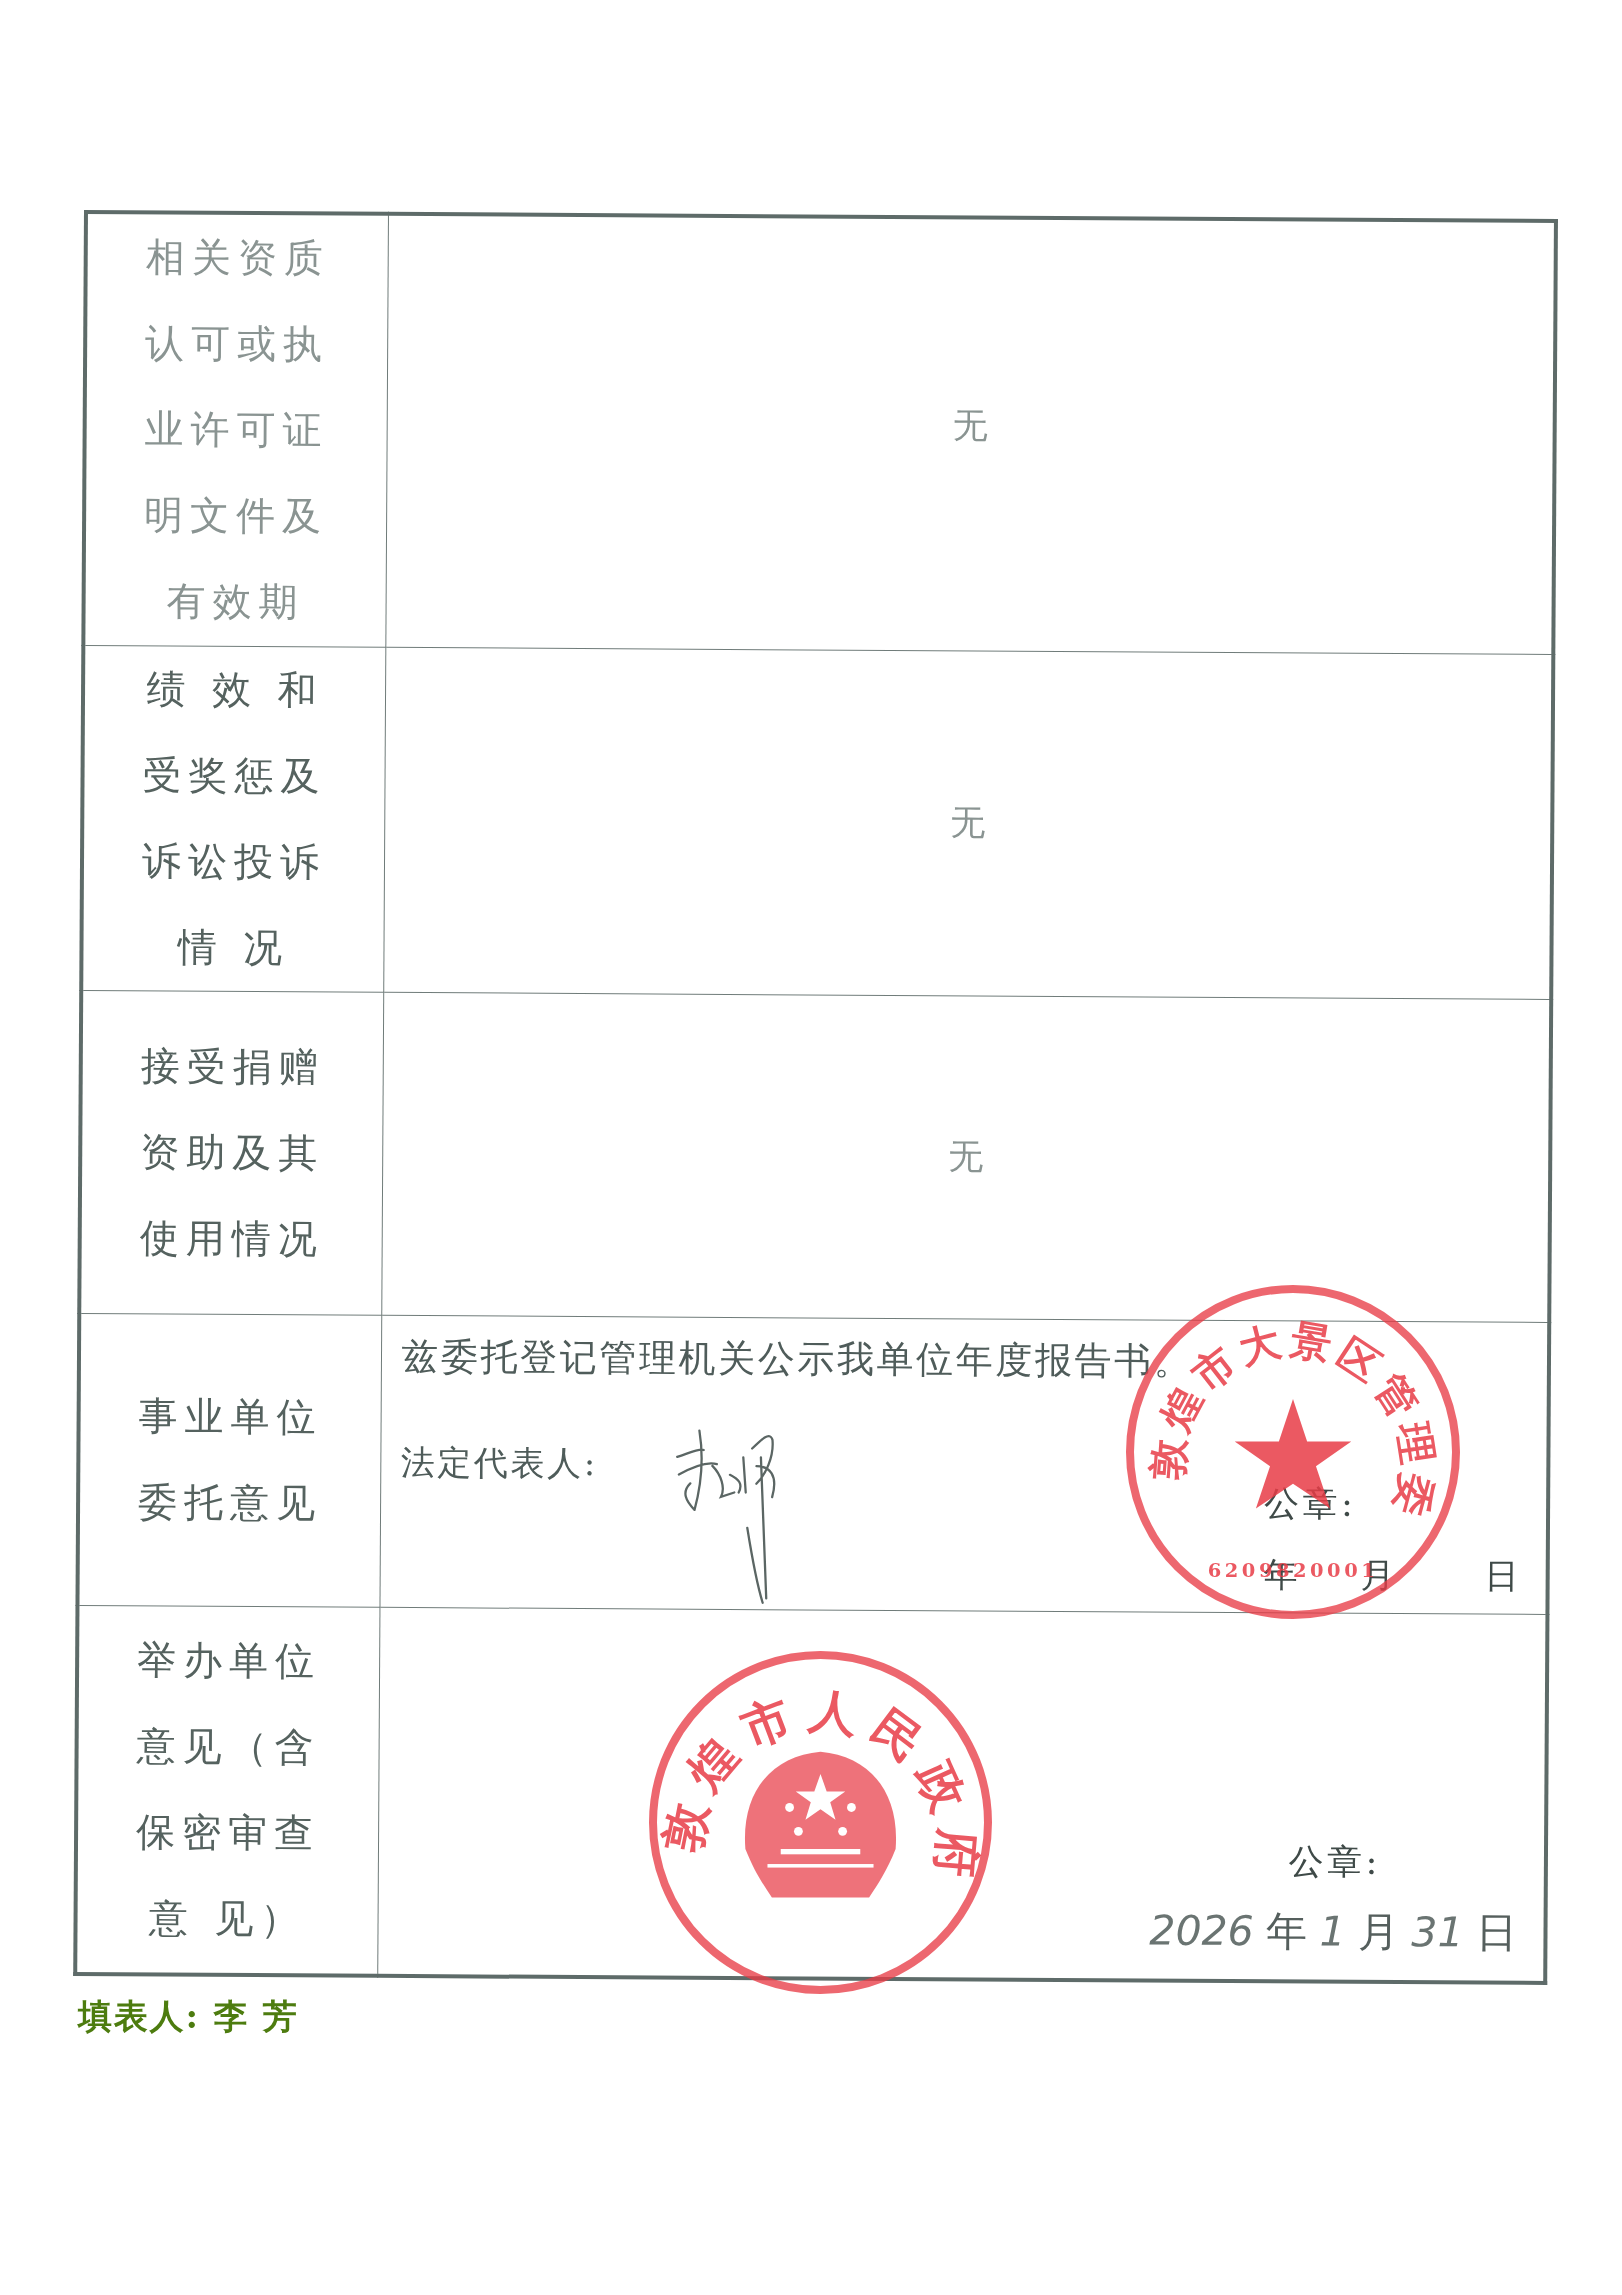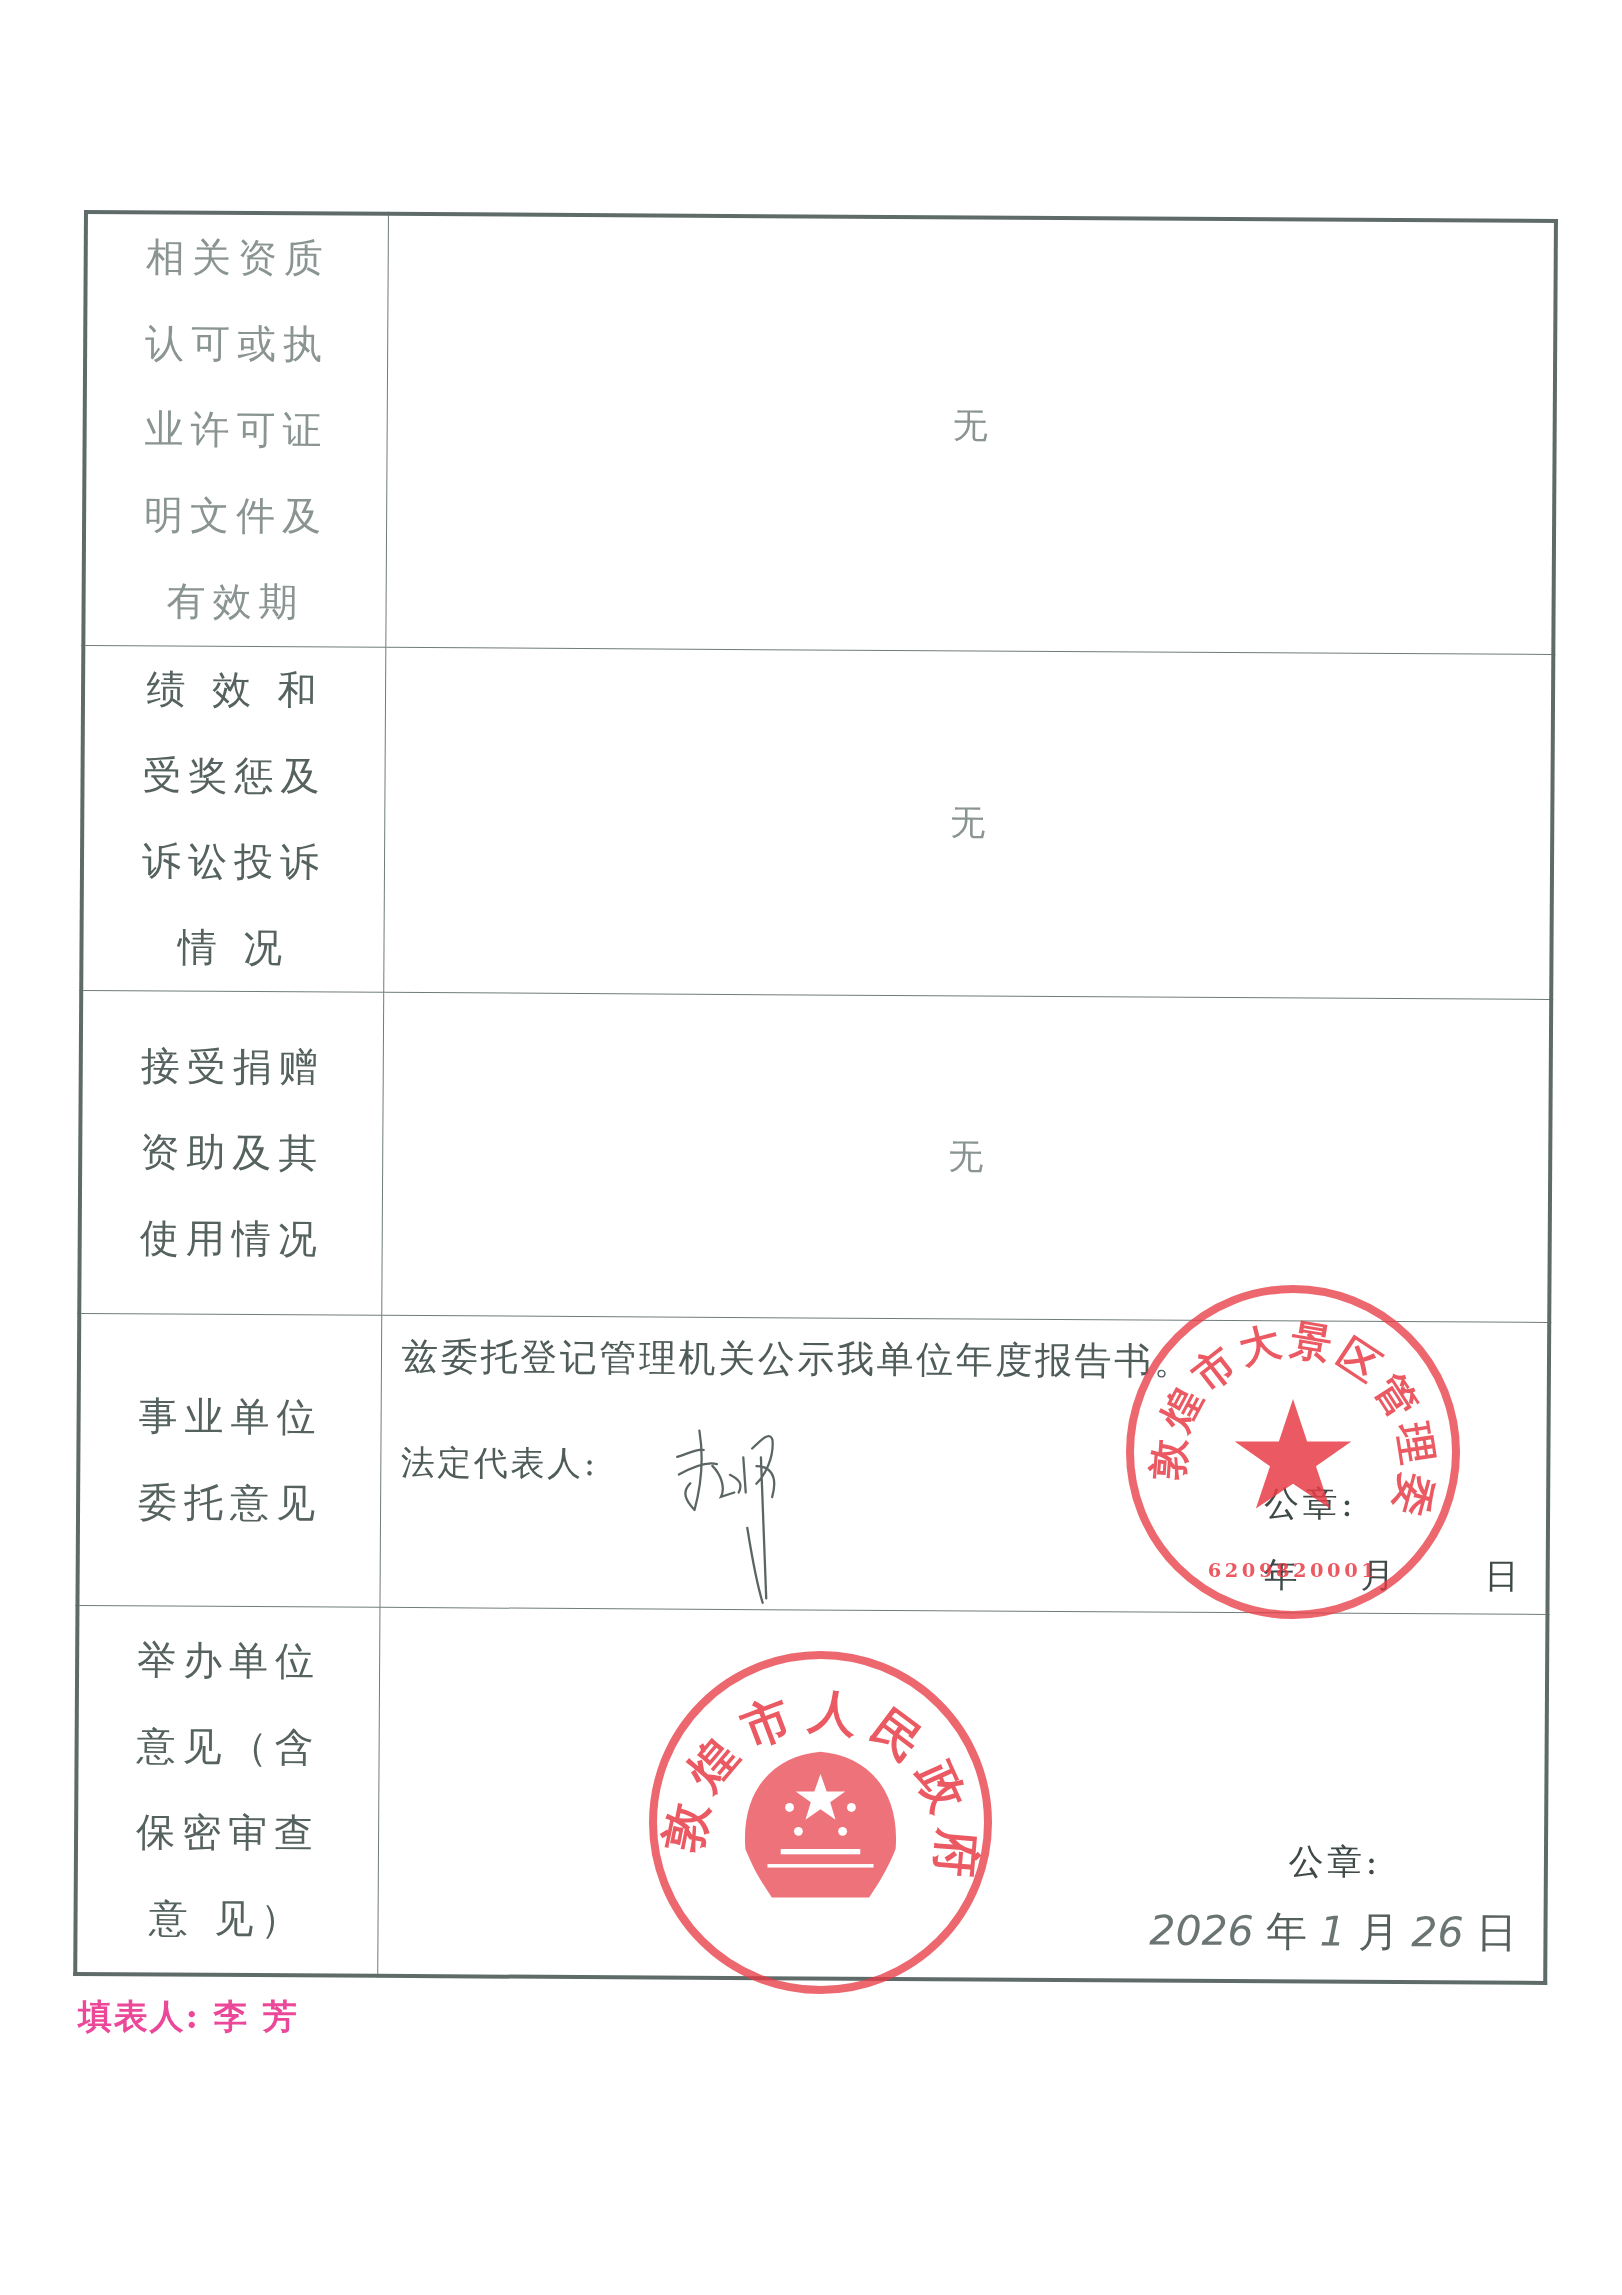--- a/index.html
+++ b/index.html
@@ -60,21 +60,21 @@
     position: absolute; border-radius: 50%; border: 8px solid rgba(232, 60, 70, 0.78);
     box-sizing: border-box; z-index: 2; pointer-events: none;
   }
   .stamp svg { position: absolute; left: 0; top: 0; width: 100%; height: 100%; }
   .stamp-committee { left: 1126px; top: 1285px; width: 334px; height: 334px; }
   .stamp-gov { left: 649px; top: 1651px; width: 343px; height: 343px; }
 
   
   .footer {
     position: absolute; left: 78px; top: 1994px; width: 1501px; height: 53px;
-    font-size: 34px; font-weight: bold; color: #ec4899; letter-spacing: 1.8px;
+    font-size: 34px; font-weight: bold; color: #4d7c0f; letter-spacing: 1.8px;
   }
   .footer .item { position: absolute; top: 0; white-space: nowrap; }
   .footer .k { }
   .footer .v { }
 </style>
 </head>
 <body>
 
 <div class="sheet">
   <table class="form">
@@ -151,21 +151,21 @@
         <span class="label-lines">
           <span class="label-line">举办单位</span>
           <span class="label-line">意见（含</span>
           <span class="label-line">保密审查</span>
           <span class="label-line">意 见）</span>
         </span>
       </td>
       <td class="value">
         <span class="seal-label-5">公章:</span>
         <div class="date-5">
-          <span class="hw">2026</span><span>年</span><span class="hw">1</span><span>月</span><span class="hw">26</span><span>日</span>
+          <span class="hw">2026</span><span>年</span><span class="hw">1</span><span>月</span><span class="hw">31</span><span>日</span>
         </div>
       </td>
     </tr>
   </tbody>
     </table>
 </div>
 
 <div class="stamp stamp-committee">
   <svg viewBox="0 0 360 360">
     <defs>

